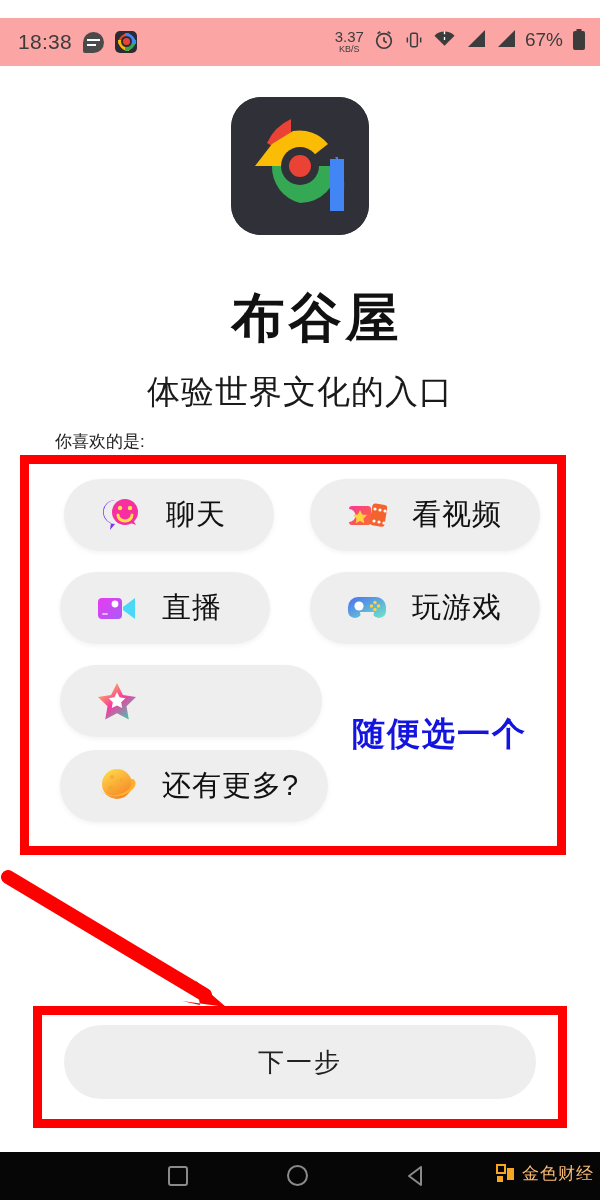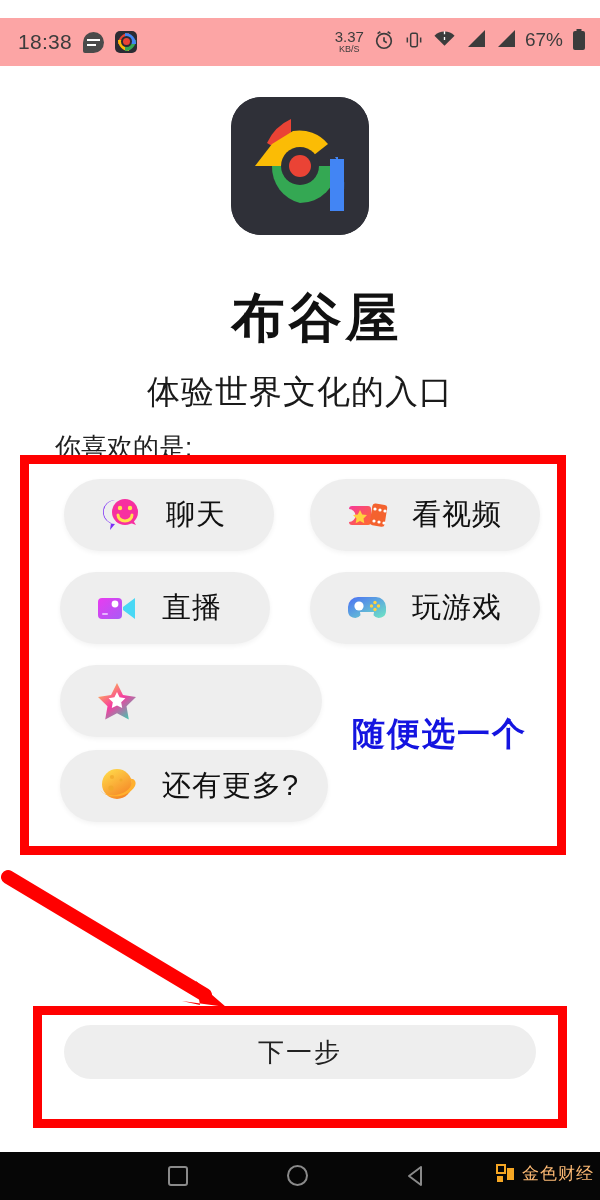--- a/index.html
+++ b/index.html
@@ -54,21 +54,21 @@
     font-size:53px; font-weight:bold; color:#111; letter-spacing:4px;
   }
   .app-sub{
     position:absolute; left:0; top:370px; width:600px; text-align:center;
     font-size:33px; color:#1a1a1a; letter-spacing:1px;
   }
 
   
   .question{
     position:absolute; left:55px; top:430px;
-    font-size:26px; color:#222;
+    font-size:17px; color:#222;
   }
 
   
   .redbox-opts{
     position:absolute; left:20px; top:455px; width:546px; height:400px;
     border:9px solid #ff0000; background:transparent;
   }
   
   .chips{ position:absolute; left:0; top:455px; width:600px; height:400px; }
   .chip{
@@ -96,21 +96,21 @@
 
   
   .arrow{ position:absolute; left:0; top:855px; width:300px; height:180px; }
 
   
   .redbox-next{
     position:absolute; left:33px; top:1006px; width:534px; height:122px;
     border:9px solid #ff0000;
   }
   .next-btn{
-    position:absolute; left:64px; top:1025px; width:472px; height:54px;
+    position:absolute; left:64px; top:1025px; width:472px; height:74px;
     border-radius:37px; background:#eeeeee;
     display:flex; align-items:center; justify-content:center;
     font-size:26px; color:#222; letter-spacing:2px;
     border:none;
     font-family:"Liberation Sans","DejaVu Sans",sans-serif;
   }
 
   
   .navbar{
     position:absolute; left:0; top:1152px; width:600px; height:48px;

